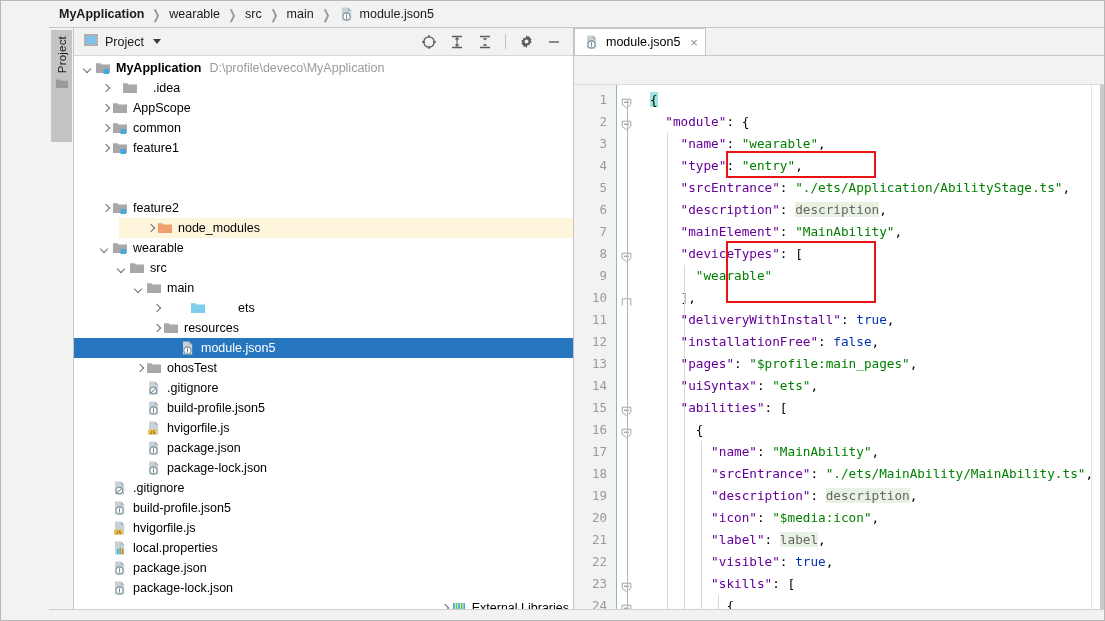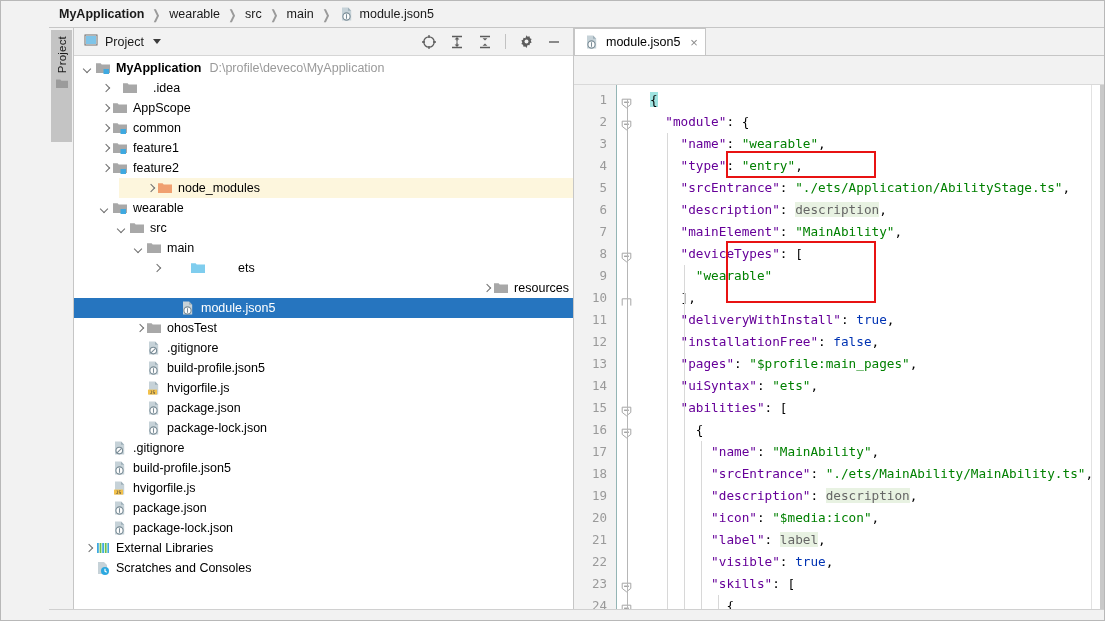--- a/index.html
+++ b/index.html
@@ -430,21 +430,21 @@
             <span class="label">common</span>
           </div>
           <div class="row" style="padding-left: 25px;">
             <span class="arrow closed"></span>
             <span class="ticon"><svg width="16" height="16" viewBox="0 0 16 16">
                 <path d="M1 3.2h4.6l1.1 1.3H15V13H1z" fill="#a8a8a8"></path>
                 <rect x="8.5" y="9" width="5.5" height="5" fill="#3fa9e0"></rect>
               </svg></span>
             <span class="label">feature1</span>
           </div>
-          <div class="row" style="padding-left: 25px;">
+          <div class="row" style="padding-left: 25px; margin-top: 40px;">
             <span class="arrow closed"></span>
             <span class="ticon"><svg width="16" height="16" viewBox="0 0 16 16">
                 <path d="M1 3.2h4.6l1.1 1.3H15V13H1z" fill="#a8a8a8"></path>
                 <rect x="8.5" y="9" width="5.5" height="5" fill="#3fa9e0"></rect>
               </svg></span>
             <span class="label">feature2</span>
           </div>
           <div class="row hl-yellow" style="padding-left: 25px;">
             <span class="arrow closed"></span>
             <span class="ticon"><svg width="16" height="16" viewBox="0 0 16 16">
@@ -474,21 +474,21 @@
               </svg></span>
             <span class="label">main</span>
           </div>
           <div class="row" style="padding-left: 76px; gap: 27px;">
             <span class="arrow closed"></span>
             <span class="ticon"><svg width="16" height="16" viewBox="0 0 16 16">
                 <path d="M1 3.2h4.6l1.1 1.3H15V13H1z" fill="#7fcdee"></path>
               </svg></span>
             <span class="label">ets</span>
           </div>
-          <div class="row" style="padding-left: 76px; justify-content: flex-end;">
+          <div class="row" style="padding-left: 76px;">
             <span class="arrow closed"></span>
             <span class="ticon"><svg width="16" height="16" viewBox="0 0 16 16">
                 <path d="M1 3.2h4.6l1.1 1.3H15V13H1z" fill="#a8a8a8"></path>
               </svg></span>
             <span class="label">resources</span>
           </div>
           <div class="row selected" style="padding-left: 93px;">
             <span class="arrow none"></span>
             <span class="ticon"><svg width="16" height="16" viewBox="0 0 16 16">
                 <path d="M3 1.5h6l3.2 3.2V14.5H3z" fill="#c6d2d8"></path>
@@ -583,36 +583,47 @@
                 <rect x="2" y="9.6" width="9" height="5" fill="#f2c14b"></rect>
                 <text x="6.5" y="13.6" font-size="4.6" text-anchor="middle" fill="#3b3b3b" font-family="DejaVu Sans Mono,monospace">JS</text>
               </svg></span>
             <span class="label">hvigorfile.js</span>
           </div>
           <div class="row" style="padding-left: 25px;">
             <span class="arrow none"></span>
             <span class="ticon"><svg width="16" height="16" viewBox="0 0 16 16">
                 <path d="M3 1.5h6l3.2 3.2V14.5H3z" fill="#c6d2d8"></path>
                 <path d="M9 1.5l3.2 3.2H9z" fill="#9fb0ba"></path>
+                <rect x="5" y="9" width="1.6" height="5.2" fill="#3fa9e0"></rect>
+                <rect x="7.4" y="7.4" width="1.6" height="6.8" fill="#6cc24a"></rect>
+                <rect x="9.8" y="8.6" width="1.6" height="5.6" fill="#e8762c"></rect>
+              </svg></span>
+            <span class="label">local.properties</span>
+          </div>
+          <div class="row" style="padding-left: 25px;">
+            <span class="arrow none"></span>
+            <span class="ticon"><svg width="16" height="16" viewBox="0 0 16 16">
+                <path d="M3 1.5h6l3.2 3.2V14.5H3z" fill="#c6d2d8"></path>
+                <path d="M9 1.5l3.2 3.2H9z" fill="#9fb0ba"></path>
                 <circle cx="7.5" cy="10.5" r="3.6" fill="#ffffff" stroke="#7a8c96" stroke-width="1.1"></circle>
                 <path d="M7.5 8.2v4.6" stroke="#7a8c96" stroke-width="1.1"></path>
               </svg></span>
             <span class="label">package.json</span>
           </div>
           <div class="row" style="padding-left: 25px;">
             <span class="arrow none"></span>
             <span class="ticon"><svg width="16" height="16" viewBox="0 0 16 16">
                 <path d="M3 1.5h6l3.2 3.2V14.5H3z" fill="#c6d2d8"></path>
                 <path d="M9 1.5l3.2 3.2H9z" fill="#9fb0ba"></path>
                 <circle cx="7.5" cy="10.5" r="3.6" fill="#ffffff" stroke="#7a8c96" stroke-width="1.1"></circle>
                 <path d="M7.5 8.2v4.6" stroke="#7a8c96" stroke-width="1.1"></path>
               </svg></span>
             <span class="label">package-lock.json</span>
           </div>
-          <div class="row" style="padding-left: 8px;">
+          <div class="row" style="padding-left: 8px; justify-content: flex-end;">
             <span class="arrow closed"></span>
             <span class="ticon"><svg width="16" height="16" viewBox="0 0 16 16">
                 <rect x="2" y="3" width="1.8" height="10" fill="#3fa9e0"></rect>
                 <rect x="4.6" y="3" width="1.8" height="10" fill="#6cc24a"></rect>
                 <rect x="7.2" y="3" width="1.8" height="10" fill="#3fa9e0"></rect>
                 <rect x="9.8" y="3" width="1.8" height="10" fill="#6cc24a"></rect>
                 <rect x="12.4" y="3" width="1.6" height="10" fill="#3fa9e0"></rect>
               </svg></span>
             <span class="label">External Libraries</span>
           </div>

